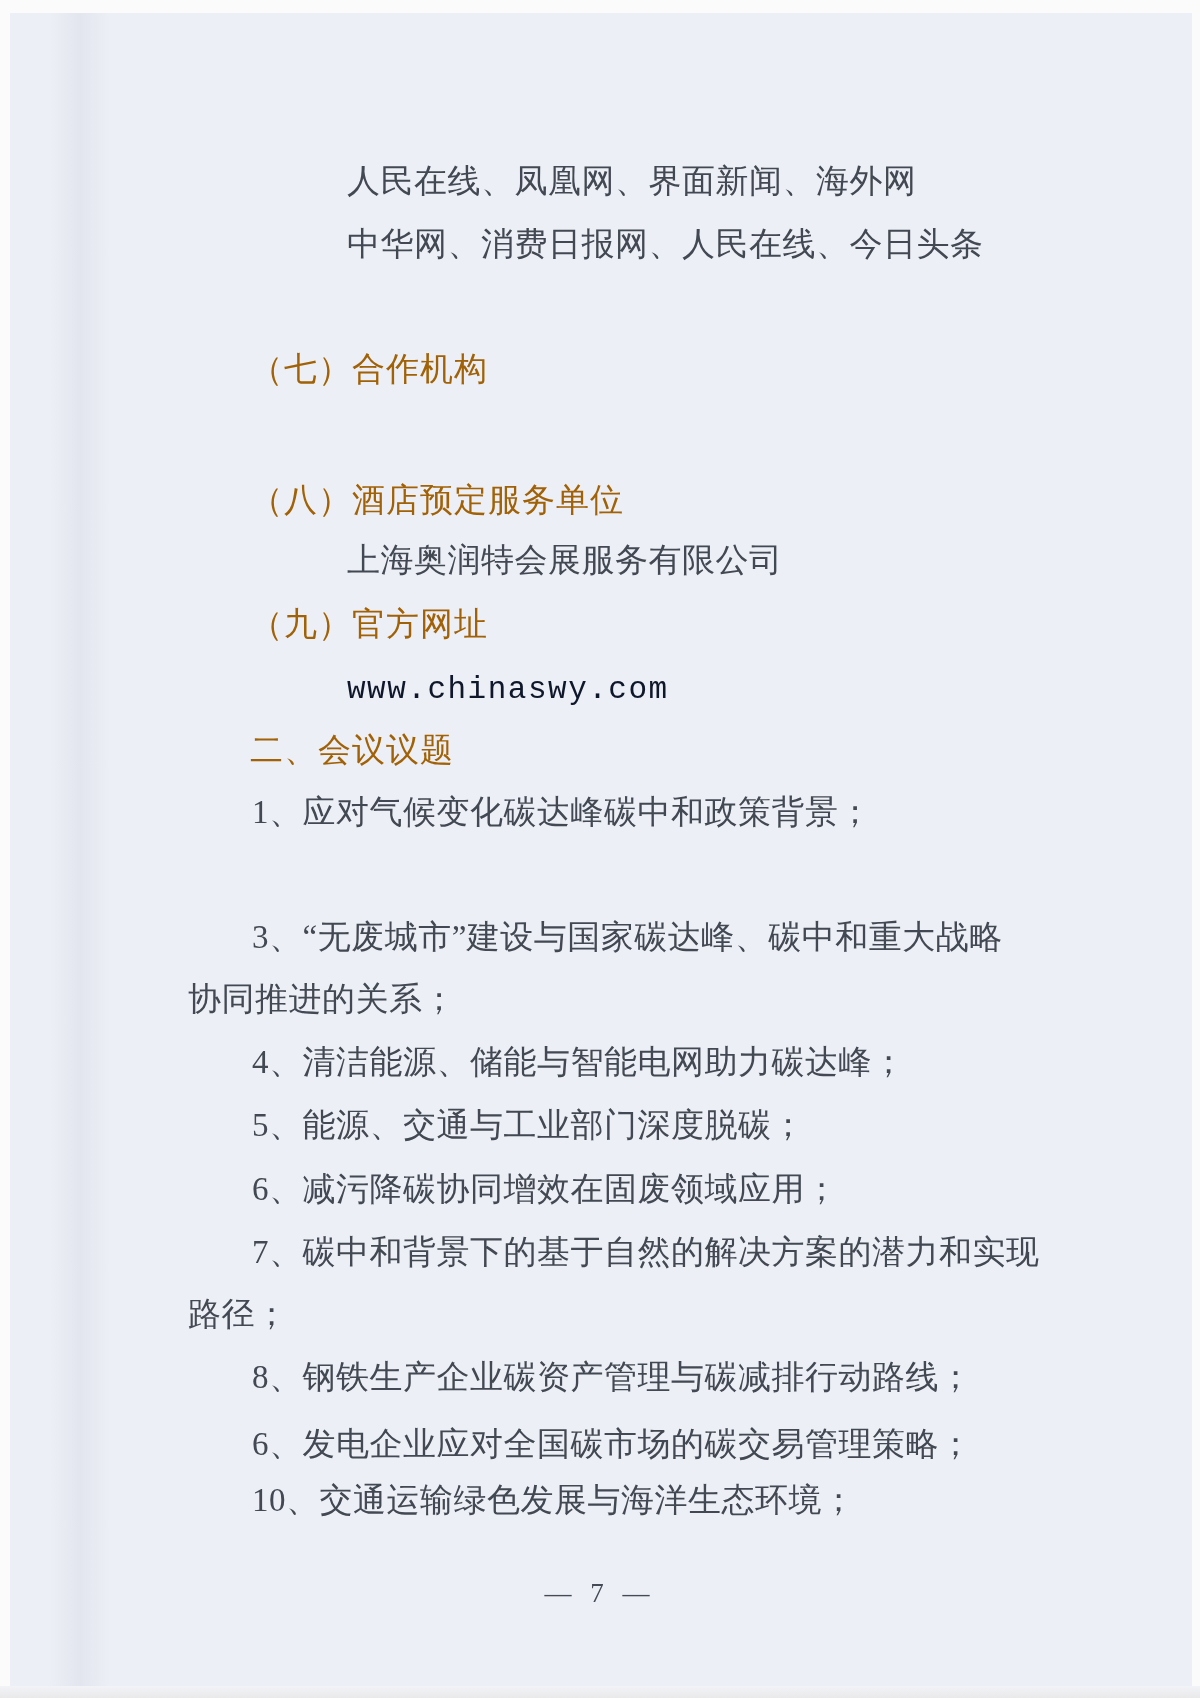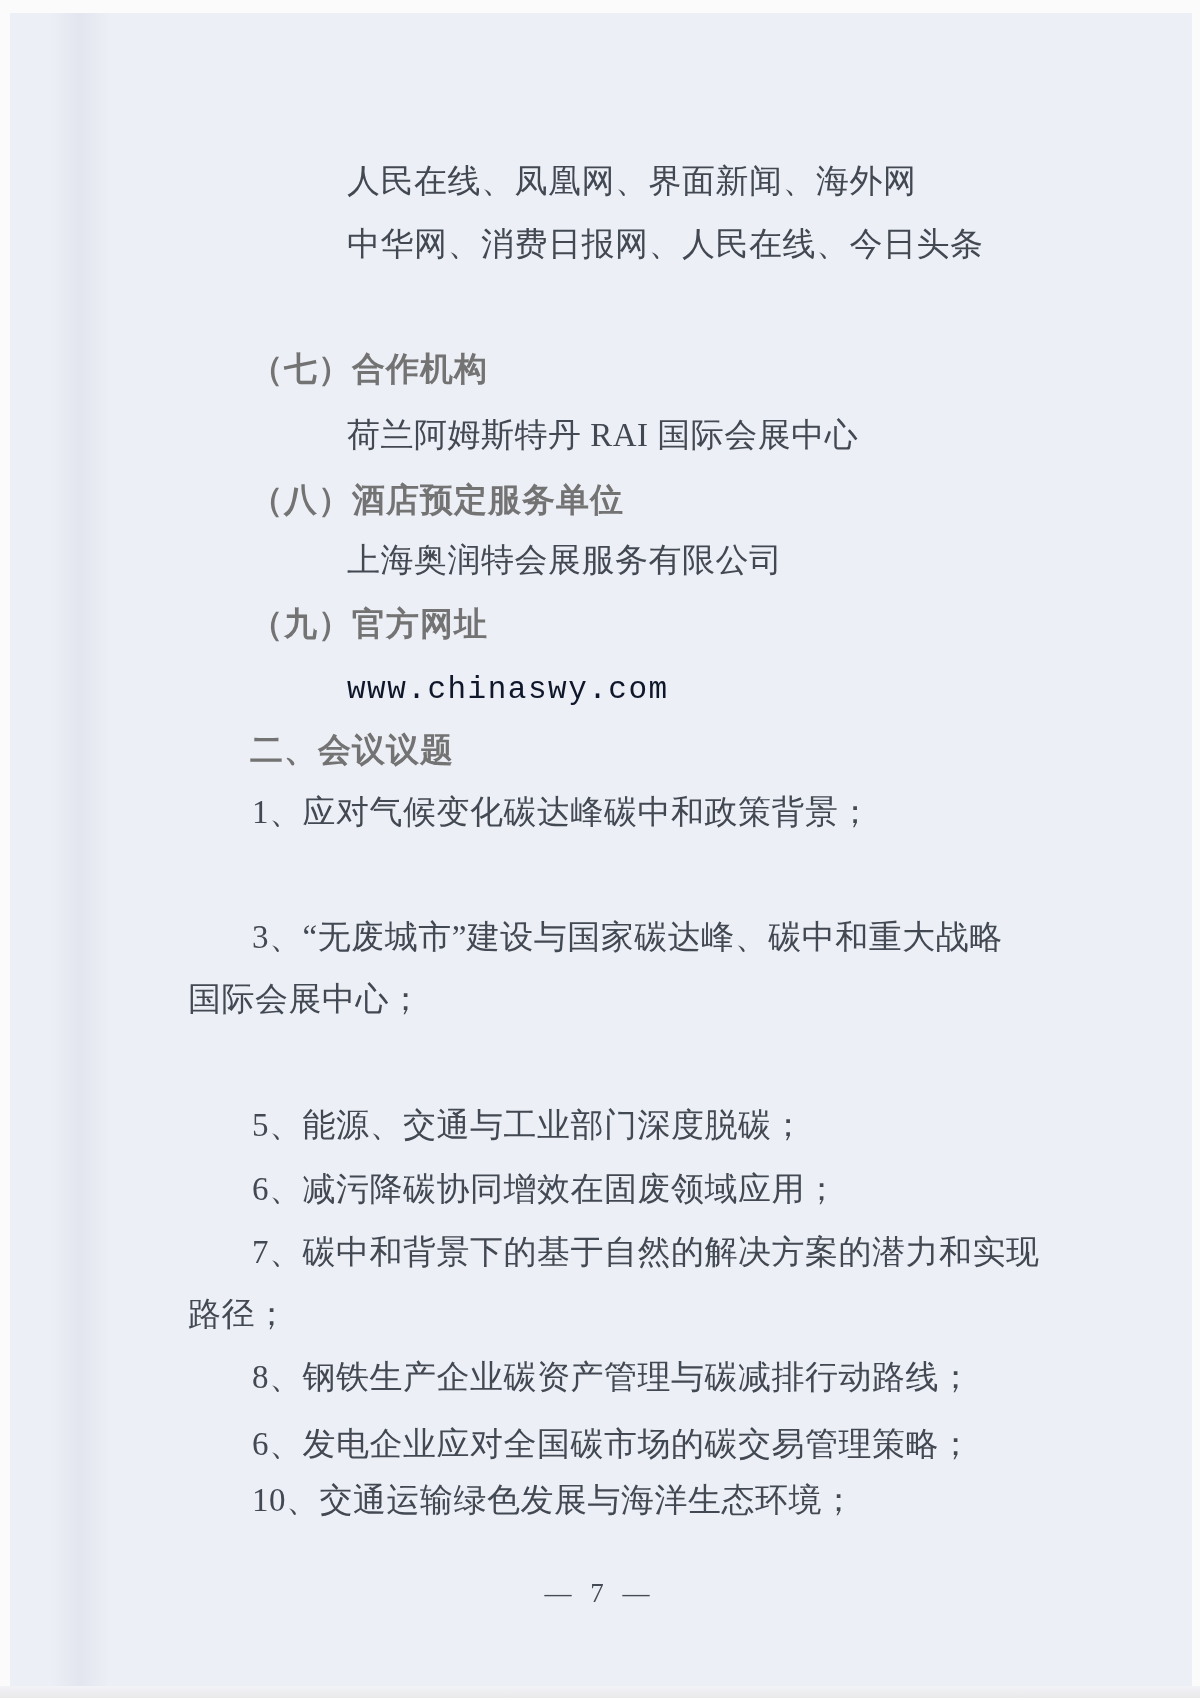--- a/index.html
+++ b/index.html
@@ -31,21 +31,21 @@
   .content { position:absolute; left:0; top:0; width:976px; height:1698px; }
   .line {
     position:absolute;
     font-size:33px;
     line-height:1.15;
     color:#434952;
     letter-spacing:0.5px;
     white-space:pre;
   }
   .indent  { left:347px; }
-  .heading { left:250px; font-weight:700; color:#737373; letter-spacing:1px; }
+  .heading { left:250px; font-weight:400; color:#a16207; letter-spacing:1px; }
   .item    { left:252px; }
   .cont    { left:188px; }
   .url {
     left:347px;
     font-family:"Liberation Mono", monospace;
     font-size:31px;
     letter-spacing:1.5px;
     color:#0f172a;
   }
   .pagenum {
@@ -60,29 +60,29 @@
 <body>
 
 <div class="paper">
   <div class="fold-shadow"></div>
 </div>
 
 <div class="content">
   <div class="line indent" style="top:163px">人民在线、凤凰网、界面新闻、海外网</div>
   <div class="line indent" style="top:226px">中华网、消费日报网、人民在线、今日头条</div>
   <div class="line heading" style="top:351px">（七）合作机构</div>
-  <div class="line indent" style="top:417px">荷兰阿姆斯特丹 RAI 国际会展中心</div>
   <div class="line heading" style="top:482px">（八）酒店预定服务单位</div>
   <div class="line indent" style="top:542px">上海奥润特会展服务有限公司</div>
   <div class="line heading" style="top:606px">（九）官方网址</div>
   <div class="line url" style="top:672px">www.chinaswy.com</div>
   <div class="line heading" style="top:732px">二、会议议题</div>
   <div class="line item" style="top:794px">1、应对气候变化碳达峰碳中和政策背景；</div>
   <div class="line item" style="top:919px">3、“无废城市”建设与国家碳达峰、碳中和重大战略</div>
-  <div class="line cont" style="top:981px">国际会展中心；</div>
+  <div class="line cont" style="top:981px">协同推进的关系；</div>
+  <div class="line item" style="top:1044px">4、清洁能源、储能与智能电网助力碳达峰；</div>
   <div class="line item" style="top:1107px">5、能源、交通与工业部门深度脱碳；</div>
   <div class="line item" style="top:1171px">6、减污降碳协同增效在固废领域应用；</div>
   <div class="line item" style="top:1234px">7、碳中和背景下的基于自然的解决方案的潜力和实现</div>
   <div class="line cont" style="top:1296px">路径；</div>
   <div class="line item" style="top:1359px">8、钢铁生产企业碳资产管理与碳减排行动路线；</div>
   <div class="line item" style="top:1426px">6、发电企业应对全国碳市场的碳交易管理策略；</div>
   <div class="line item" style="top:1482px">10、交通运输绿色发展与海洋生态环境；</div>
   <div class="line pagenum" style="top:1578px">— 7 —</div>
 </div>
 

